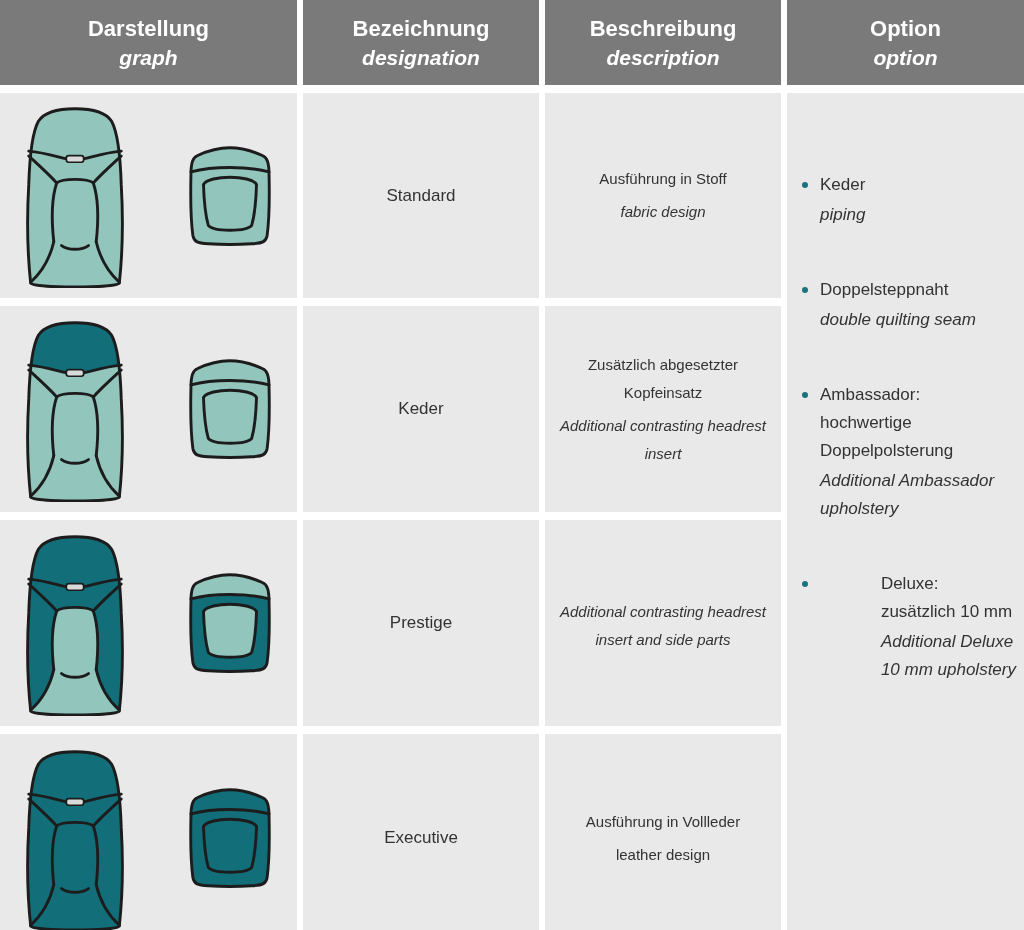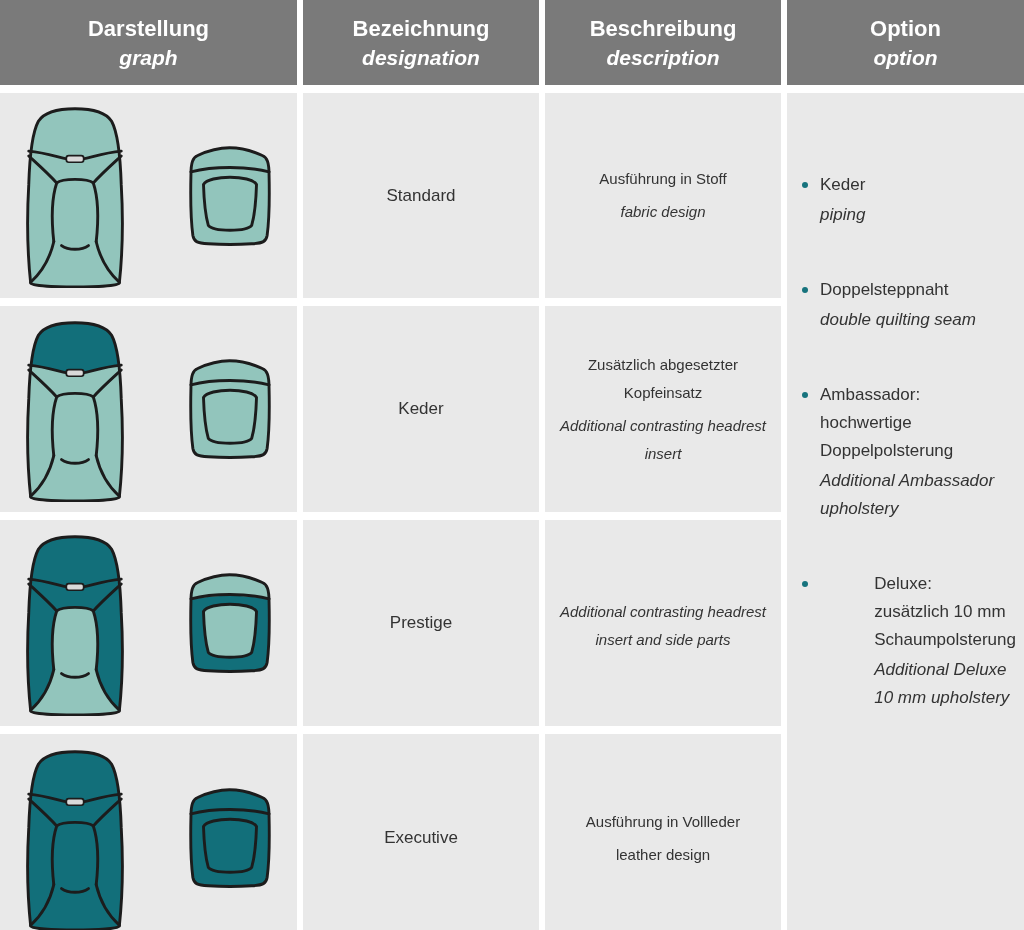--- a/index.html
+++ b/index.html
@@ -144,21 +144,20 @@
             <div>Additional Ambassador</div>
             <div>upholstery</div>
           </div>
         </div>
       </div>
       <div class="opt-group last">
         <span class="opt-bullet"></span>
         <div>
           <div>Deluxe:</div>
           <div>zusätzlich 10 mm</div>
-          <div>Schaumpolsterung</div>
           <div class="opt-en">
             <div>Additional Deluxe</div>
             <div>10 mm upholstery</div>
           </div>
         </div>
       </div>
     </div>
 
     <div class="cell graph-cell">
       <svg class="seat back v-plus" viewBox="0 0 110 190" width="106" height="185">

